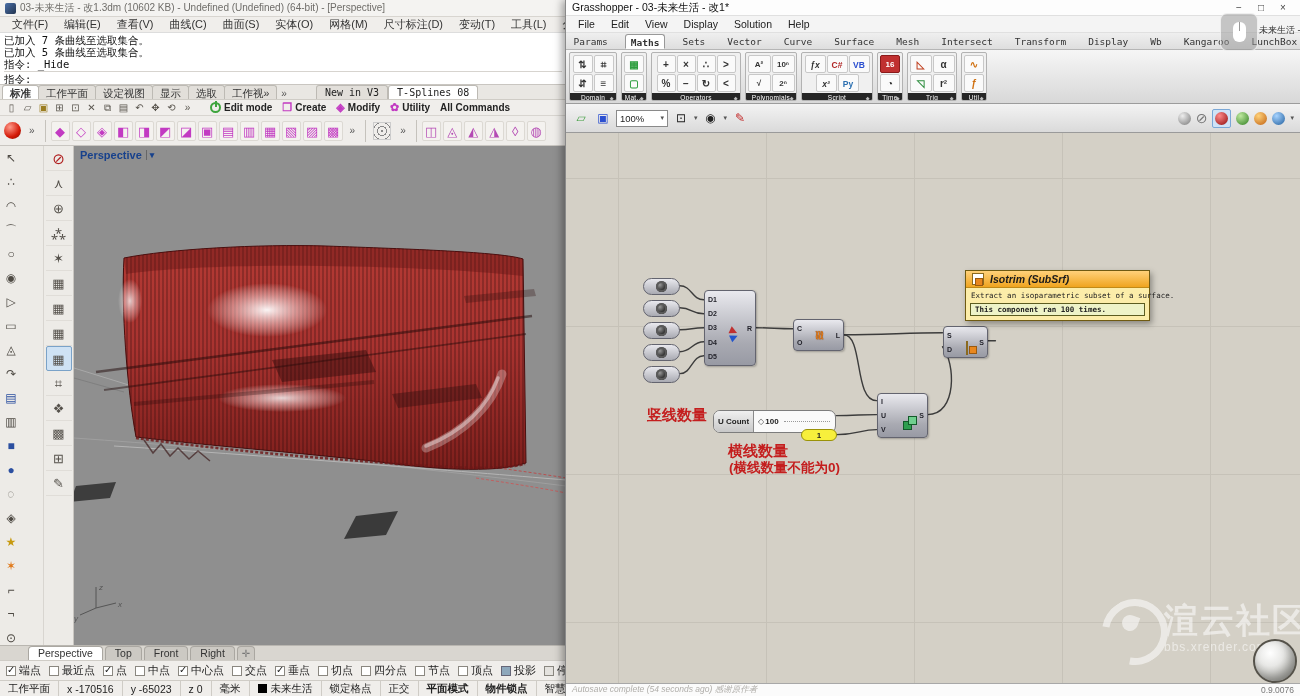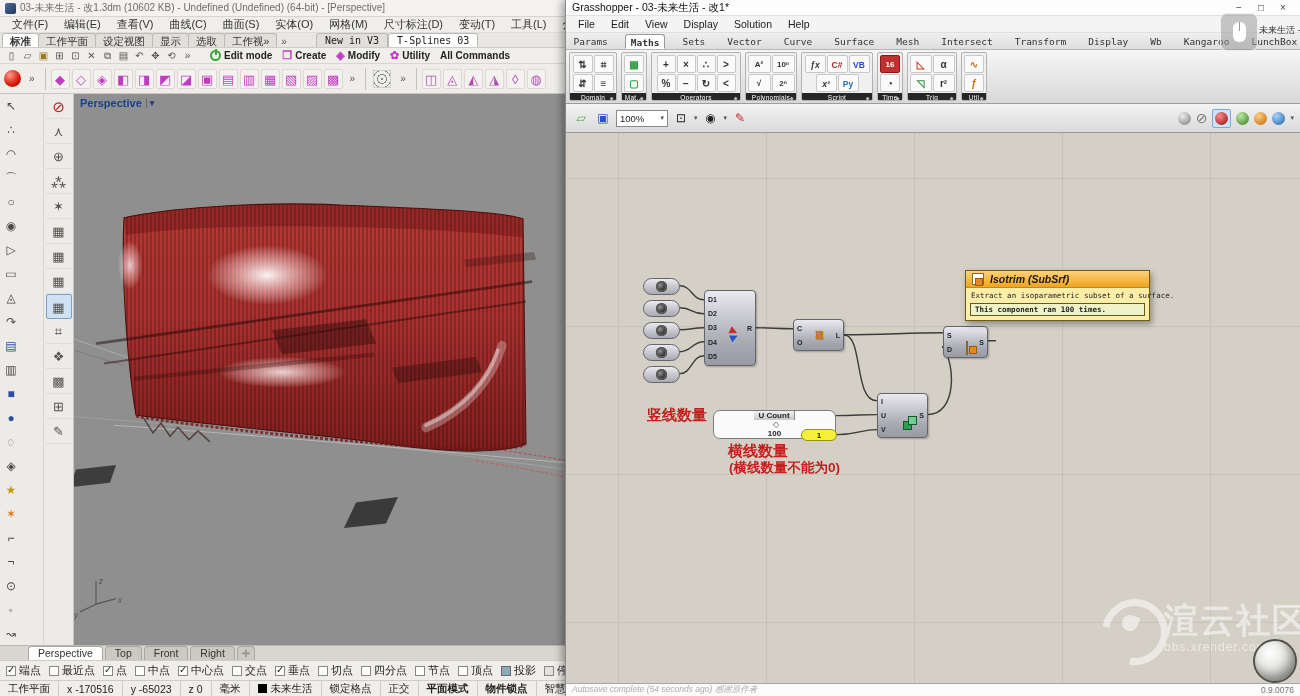--- a/index.html
+++ b/index.html
@@ -123,21 +123,21 @@
   .merge-ic{position:relative;width:16px;height:14px;}
   .merge-ic i{position:absolute;font-style:normal;font-size:10px;line-height:10px;}
   .merge-ic i:nth-child(1){color:#c03030;left:0;top:-2px;transform:rotate(25deg);}
   .merge-ic i:nth-child(2){color:#2255cc;left:0;top:4px;transform:rotate(-25deg);}
   .loft-ic{color:#e07818;font-weight:bold;font-size:12px;text-shadow:0 0 1px #5a2a00;letter-spacing:-2px;}
   .iso-ic{width:12px;height:12px;background:#fff;border:1px solid #8a6a20;position:relative;}
   .iso-ic::after{content:"";position:absolute;left:2px;top:4px;width:6px;height:6px;background:#e8871e;border:1px solid #9a5a10;}
   .div-ic{width:13px;height:13px;position:relative;}
   .div-ic::before{content:"";position:absolute;left:0;top:5px;width:7px;height:7px;background:#2e9e4f;border:1px solid #135a2a;}
   .div-ic::after{content:"";position:absolute;left:5px;top:0;width:7px;height:7px;background:#6fcf8e;border:1px solid #135a2a;}
-  .slider{position:absolute;z-index:2;height:29px;border-radius:7px;background:#fafafa;border:1px solid #7d7d7d;display:flex;align-items:center;overflow:hidden;flex-direction:column;}
+  .slider{position:absolute;z-index:2;height:23px;border-radius:7px;background:#fafafa;border:1px solid #7d7d7d;display:flex;align-items:center;overflow:hidden;}
   .sl-name{background:linear-gradient(#f0f0f0,#c8c8c8);border-right:1px solid #8a8a8a;font-size:8px;font-weight:bold;padding:0 4px;height:100%;display:flex;align-items:center;color:#222;}
   .sl-grip{font-size:8px;color:#555;padding:0 1px 0 4px;}
   .sl-val{font-size:8px;font-weight:bold;color:#222;}
   .sl-rail{flex:1;border-bottom:1px dotted #999;margin:0 5px;height:1px;}
   .panel{position:absolute;z-index:2;width:36px;height:12px;border-radius:6px;background:#f7ef3c;border:1px solid #9a9208;font-size:8px;font-weight:bold;color:#222;display:flex;align-items:center;justify-content:center;}
   .red-label{position:absolute;z-index:3;color:#c41e1e;font-weight:bold;white-space:nowrap;}
   .tip{position:absolute;z-index:5;border:1px solid #6f5a12;box-shadow:2px 3px 6px rgba(0,0,0,.35);background:#fceda9;}
   .tip-h{display:flex;align-items:flex-start;gap:6px;padding:2px 6px;background:linear-gradient(#ffd17a,#efa41f);border-bottom:1px solid #c08a18;}
   .tip-t{font-style:italic;font-weight:bold;font-size:10.5px;color:#1a1a1a;}
   .tip-d{padding:3px 5px 2px;font-family:"DejaVu Sans Mono",monospace;font-size:7.5px;color:#222;white-space:nowrap;}
@@ -178,33 +178,39 @@
         <span class="menu-item">实体(O)</span>
         <span class="menu-item">网格(M)</span>
         <span class="menu-item">尺寸标注(D)</span>
         <span class="menu-item">变动(T)</span>
         <span class="menu-item">工具(L)</span>
         <span class="menu-item">分析(A)</span>
         <span class="menu-item">渲染(R)</span>
         <span class="menu-item">面板(P)</span>
         <span class="menu-item">T-Splines</span>
       </div>
+    <div class="r-cmd">
+        <div class="cmd-line">已加入 7 条曲线至选取集合。</div>
+        <div class="cmd-line">已加入 5 条曲线至选取集合。</div>
+        <div class="cmd-line">指令: _Hide</div>
+        <div class="cmd-line">指令:</div>
+      </div>
     <div class="r-tabs">
       <span style="display:flex">
           <span class="r-tab">标准</span>
           <span class="r-tab">工作平面</span>
           <span class="r-tab">设定视图</span>
           <span class="r-tab">显示</span>
           <span class="r-tab">选取</span>
           <span class="r-tab">工作视»</span>
         </span>
       <span class="r-chev">»</span>
       <span class="ts-tabwrap">
           <span class="ts-tab">New in V3</span>
-          <span class="ts-tab">T-Splines 03</span>
+          <span class="ts-tab">T-Splines 08</span>
         </span>
     </div>
     <div class="r-tb1">
       <span style="display:flex;gap:1px">
           <span class="tb-icon">▯</span>
           <span class="tb-icon">▱</span>
           <span class="tb-icon">▣</span>
           <span class="tb-icon">⊞</span>
           <span class="tb-icon">⊡</span>
           <span class="tb-icon">✕</span>

